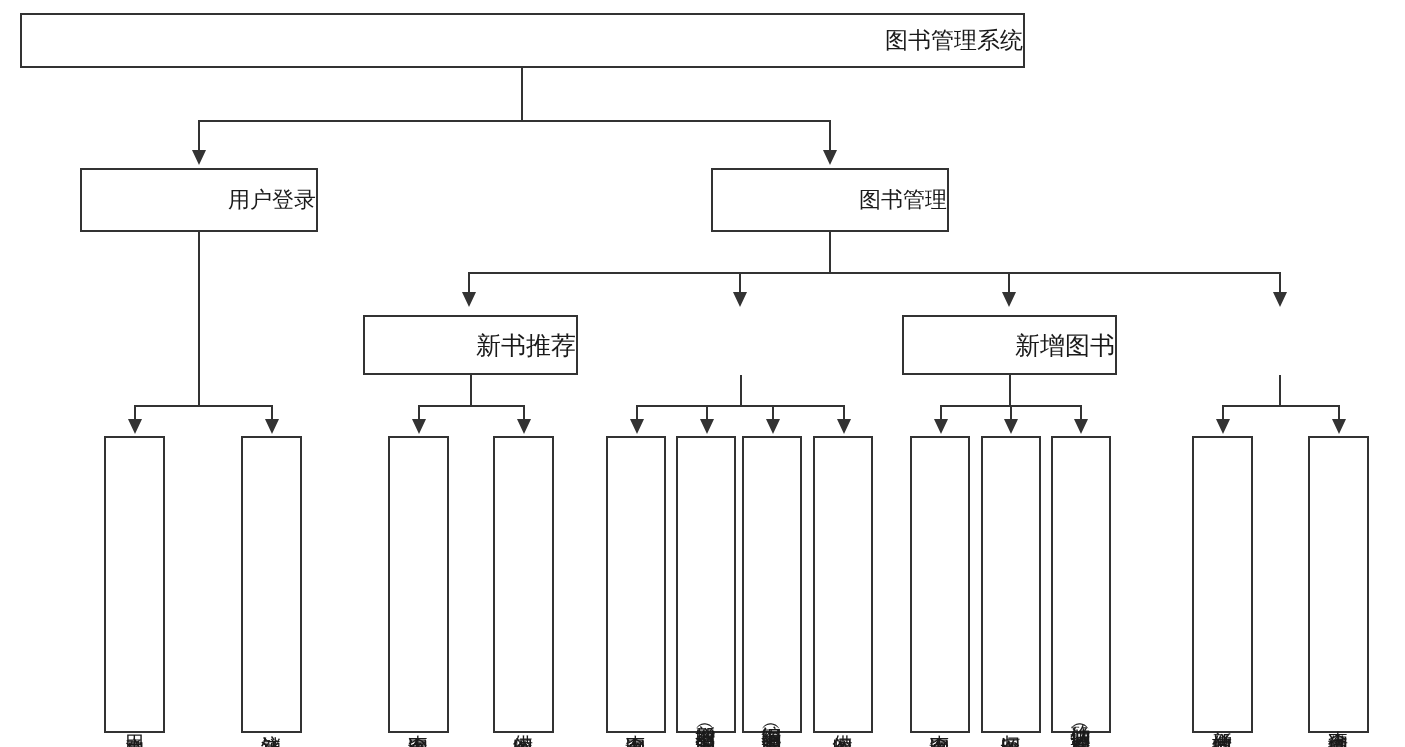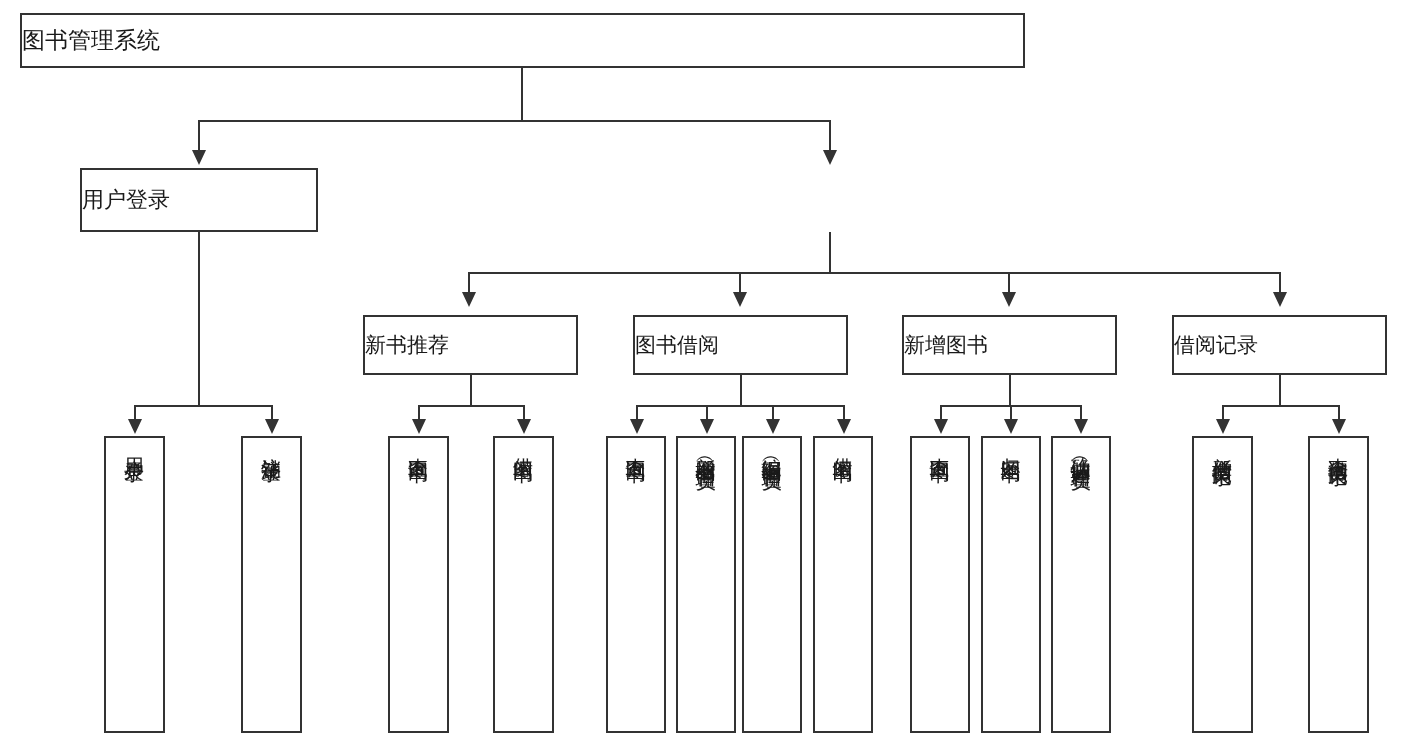--- a/index.html
+++ b/index.html
@@ -19,26 +19,26 @@
     overflow: hidden;
   }
   
   .node {
     position: absolute;
     box-sizing: border-box;
     border: 2px solid #333333;
     background: #ffffff;
     display: flex;
     align-items: center;
-    justify-content: flex-start;
+    justify-content: flex-end;
     color: #1a1a1a;
   }
   .node.root      { font-size: 23px; }
   .node.level2    { font-size: 22px; }
-  .node.level3    { font-size: 21px; }
+  .node.level3    { font-size: 25px; }
   .node.leaf {
     font-size: 20px;
     writing-mode: vertical-rl;
     text-orientation: upright;
     letter-spacing: 2px;
     line-height: 1;
     padding: 4px 0;
   }
   .node .label {
     white-space: nowrap;
@@ -87,20 +87,23 @@
   <div class="ln v" style="left:198px; top:120px; height:32px;"></div>
   <div class="arrow" style="left:192px; top:150px;"></div>
 
   <div class="ln v" style="left:829px; top:120px; height:32px;"></div>
   <div class="arrow" style="left:823px; top:150px;"></div>
 
   <div class="node level2" style="left:80px; top:168px; width:238px; height:64px;">
     <span class="label">用户登录</span>
   </div>
 
+  <div class="node level2" style="left:711px; top:168px; width:238px; height:64px;">
+    <span class="label">图书管理</span>
+  </div>
 
   <div class="ln v" style="left:198px; top:232px; height:173px;"></div>
   <div class="ln h" style="left:134px; top:405px; width:137px;"></div>
   <div class="ln v" style="left:134px; top:405px; height:16px;"></div>
   <div class="arrow" style="left:128px; top:419px;"></div>
   <div class="ln v" style="left:271px; top:405px; height:16px;"></div>
   <div class="arrow" style="left:265px; top:419px;"></div>
 
   <div class="ln v" style="left:829px; top:232px; height:40px;"></div>
   <div class="ln h" style="left:468px; top:272px; width:813px;"></div>
@@ -113,28 +116,22 @@
 
   <div class="ln v" style="left:1008px; top:272px; height:22px;"></div>
   <div class="arrow" style="left:1002px; top:292px;"></div>
 
   <div class="ln v" style="left:1279px; top:272px; height:22px;"></div>
   <div class="arrow" style="left:1273px; top:292px;"></div>
 
   <div class="node level3" style="left:363px; top:315px; width:215px; height:60px;">
     <span class="label">新书推荐</span>
   </div>
-  <div class="node level3" style="left:633px; top:315px; width:215px; height:60px;">
-    <span class="label">图书借阅</span>
-  </div>
   <div class="node level3" style="left:902px; top:315px; width:215px; height:60px;">
     <span class="label">新增图书</span>
-  </div>
-  <div class="node level3" style="left:1172px; top:315px; width:215px; height:60px;">
-    <span class="label">借阅记录</span>
   </div>
 
   <div class="ln v" style="left:470px; top:375px; height:30px;"></div>
   <div class="ln h" style="left:418px; top:405px; width:105px;"></div>
   <div class="ln v" style="left:418px; top:405px; height:16px;"></div>
   <div class="arrow" style="left:412px; top:419px;"></div>
   <div class="ln v" style="left:523px; top:405px; height:16px;"></div>
   <div class="arrow" style="left:517px; top:419px;"></div>
 
   <div class="ln v" style="left:740px; top:375px; height:30px;"></div>

